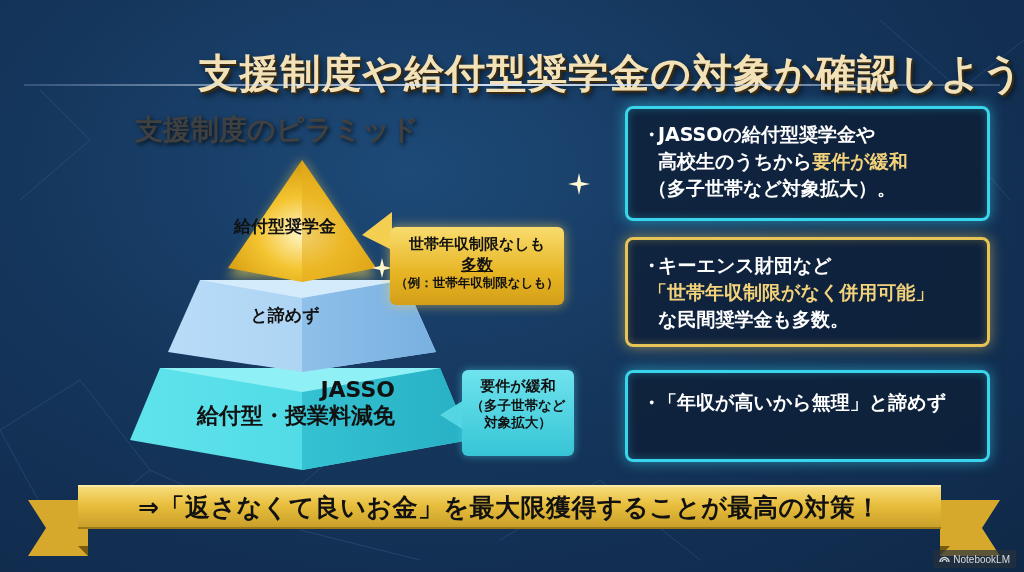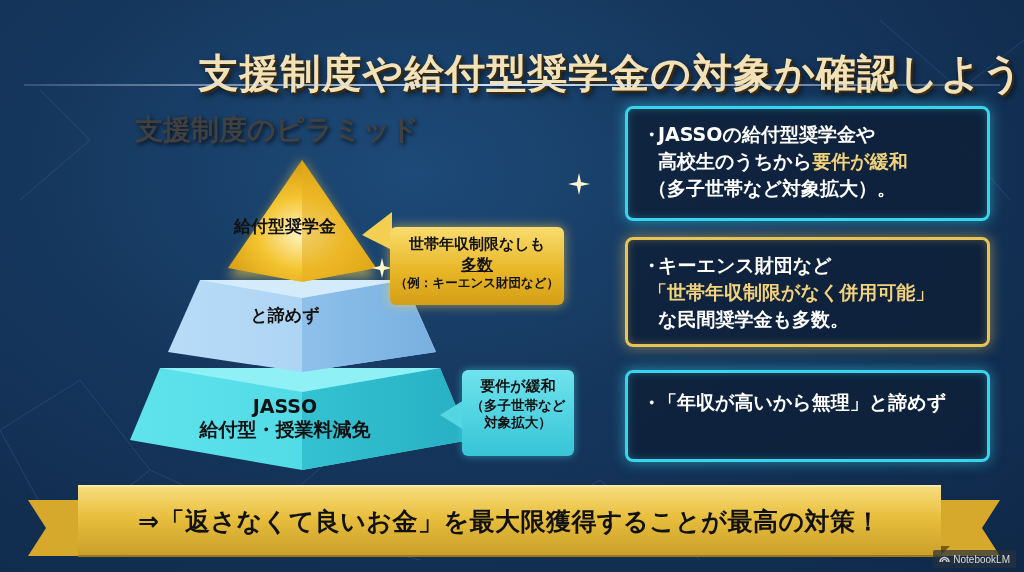--- a/index.html
+++ b/index.html
@@ -31,21 +31,21 @@
     font-size: 28px; font-weight: bold; color: #404040;
     text-shadow: 2px 2px 4px rgba(0,0,0,0.7);
   }
   .pyr-svg { position: absolute; left: 0; top: 0; width: 1024px; height: 572px; pointer-events: none; }
   .tier-label {
     position: absolute; text-align: center; font-weight: bold; color: #111;
     line-height: 1.2;
   }
   .tier-top { left: 210px; top: 216px; width: 150px; font-size: 17px; }
   .tier-mid { left: 200px; top: 305px; width: 170px; font-size: 17px; }
-  .tier-bot { left: 175px; top: 395px; width: 220px; font-size: 19px; }
+  .tier-bot { left: 175px; top: 377px; width: 220px; font-size: 22px; text-align: right; }
 
   .callout {
     position: absolute; text-align: center; font-weight: bold; color: #111;
     border-radius: 6px; line-height: 1.3;
   }
   .callout-gold {
     left: 390px; top: 185px; width: 174px; height: 78px;
     background: linear-gradient(180deg, #f9dc6e 0%, #e6b423 60%, #d49f18 100%);
     box-shadow: 0 0 12px rgba(255,210,80,0.6);
     padding-top: 8px;
@@ -76,21 +76,21 @@
   .box2 { top: 237px; height: 110px; }
   .box3 { top: 370px; height: 92px; padding-top: 16px; }
   .bullet { position: absolute; left: 14px; }
   .hl { color: #f2d27a; }
 
   
   .banner-tail {
     position: absolute; top: 498px; width: 100px; height: 60px;
   }
   .banner {
-    position: absolute; left: 78px; top: 485px; width: 863px; height: 72px;
+    position: absolute; left: 78px; top: 485px; width: 863px; height: 44px;
     background: linear-gradient(180deg, #f7dc7c 0%, #e8be3d 45%, #caa02a 100%);
     border-top: 2px solid #fbe9a4; border-bottom: 2px solid #9d7818;
     display: flex; align-items: center; justify-content: center;
     font-size: 25px; font-weight: bold; color: #111; letter-spacing: 0.5px;
   }
   .watermark {
     position: absolute; right: 8px; top: 550px; height: 18px; padding: 0 6px;
     background: rgba(40,50,60,0.7); border-radius: 2px;
     font-family: "Liberation Sans", sans-serif; font-size: 10px; color: #ddd;
     display: flex; align-items: center; gap: 3px;
@@ -173,21 +173,21 @@
   <div>と諦めず</div>
 </div>
 <div class="tier-label tier-bot">
   <div>JASSO</div>
   <div>給付型・授業料減免</div>
 </div>
 
 <div class="callout callout-gold">
   <div class="l1">世帯年収制限なしも</div>
   <div class="l2">多数</div>
-  <div class="l3">（例：キーエンス財団など）</div>
+  <div class="l3">（例：世帯年収制限なしも）</div>
 </div>
 <div class="callout callout-cyan">
   <div class="l1">要件が緩和</div>
   <div class="l2">（多子世帯など</div>
   <div class="l3">対象拡大）</div>
 </div>
 
 <div class="info-box cyan box1">
   <span class="bullet">・</span>
   <div>JASSOの給付型奨学金や</div>

